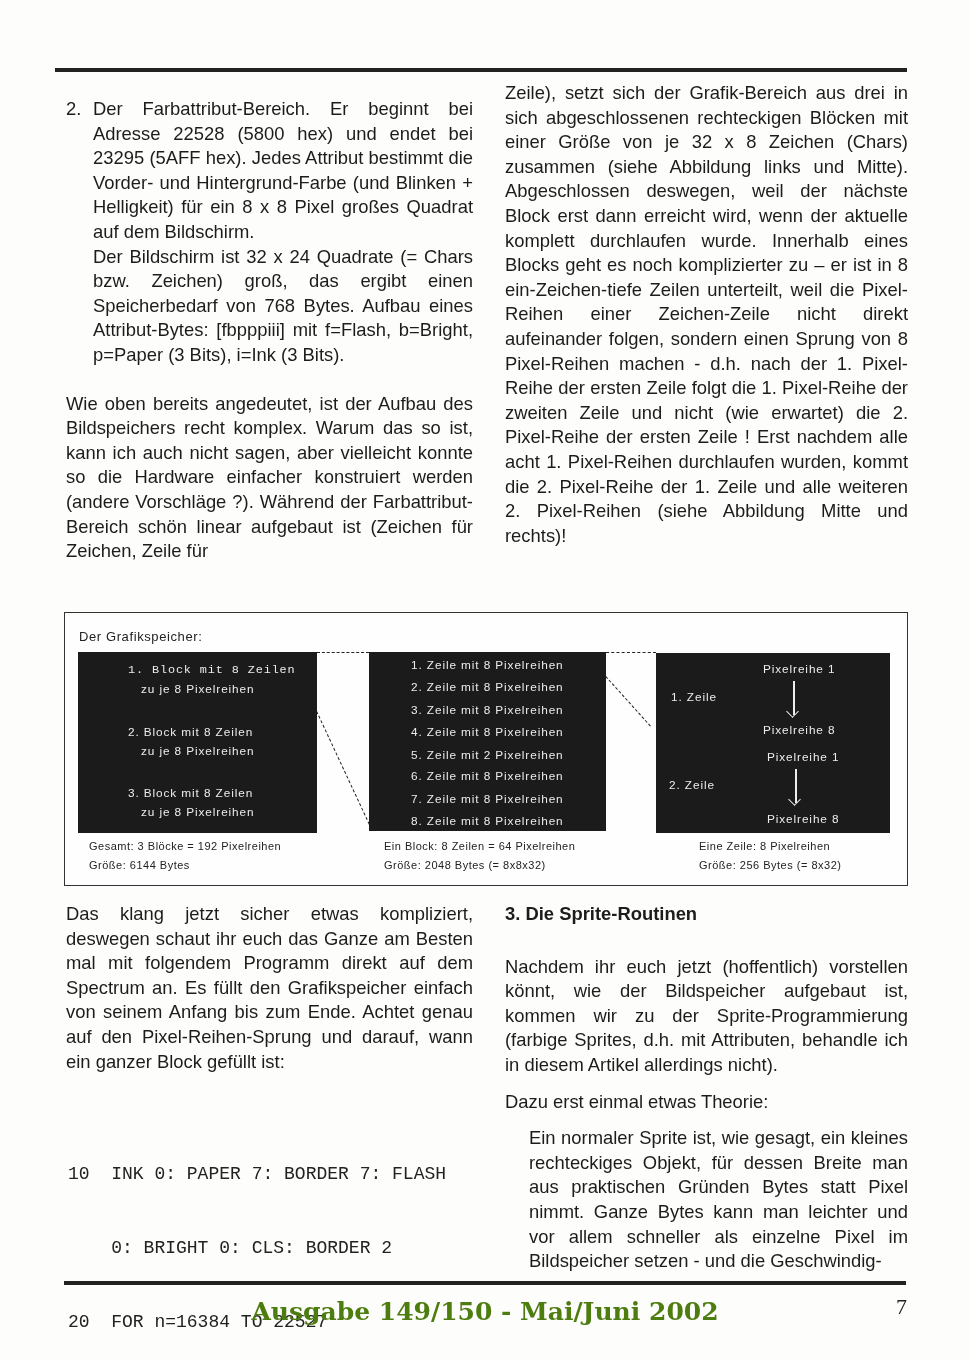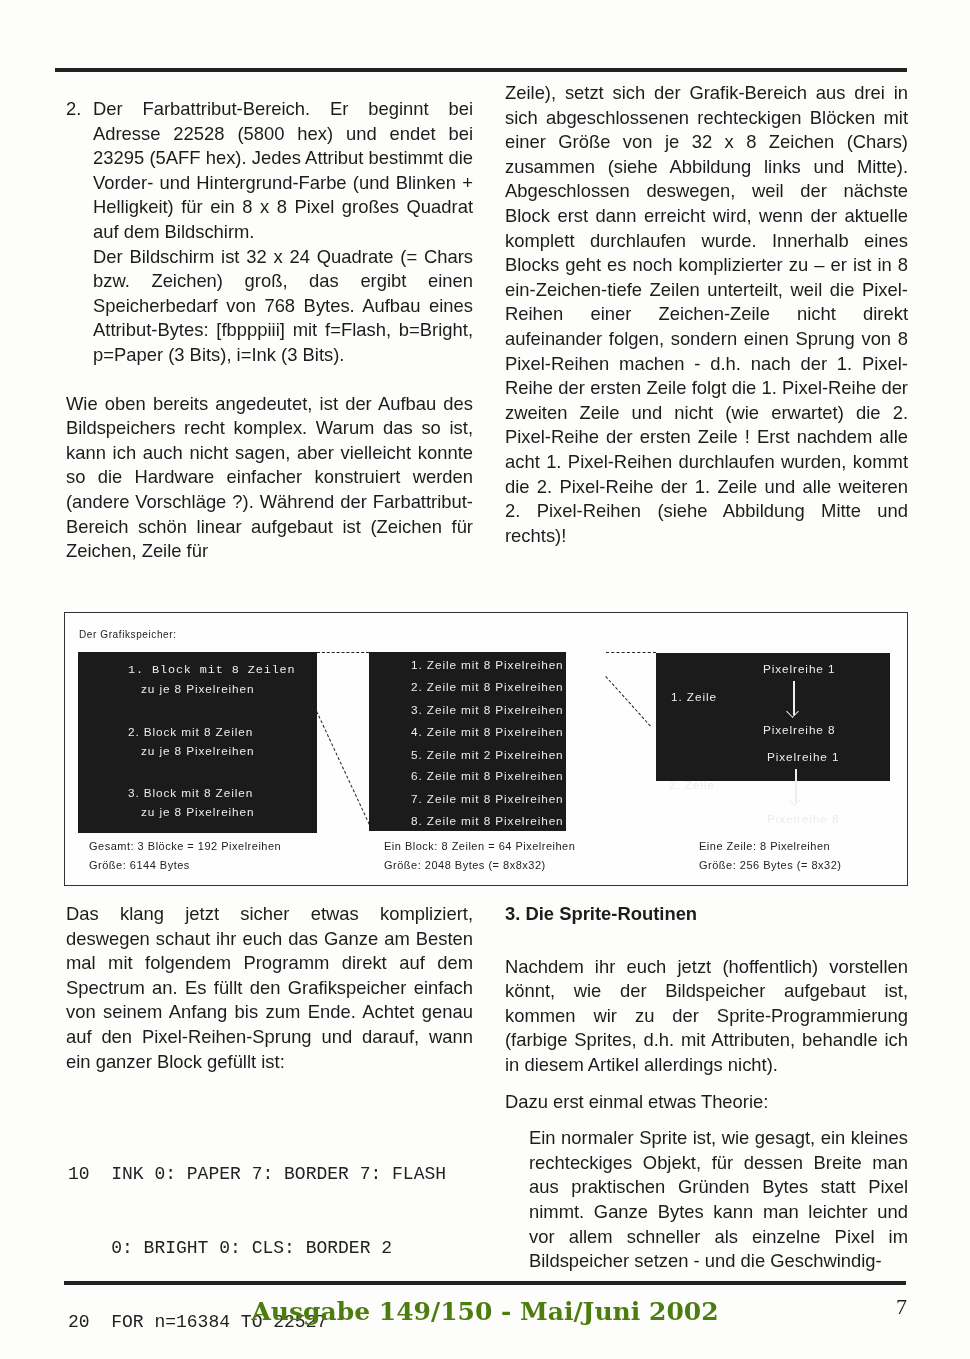--- a/index.html
+++ b/index.html
@@ -20,21 +20,21 @@
   .h3 { font-weight: bold; font-size: 18.4px; }
   .code {
     position: absolute; font-family: "Liberation Mono", monospace;
     font-size: 18px; line-height: 24.6px; color: #222; white-space: pre;
   }
   .frame {
     position: absolute; left: 64px; top: 612px; width: 842px; height: 272px;
     border: 1px solid #333; background: #fefefe;
   }
   .frame-title {
-    position: absolute; left: 14px; top: 16px; font-size: 10px; color: #222;
+    position: absolute; left: 14px; top: 16px; font-size: 13px; color: #222;
     letter-spacing: 0.6px;
   }
   .blk {
     position: absolute; background: #1b1b1b; color: #ececec;
     font-size: 11.8px; letter-spacing: 0.9px;
   }
   .blk .t { position: absolute; white-space: nowrap; }
   .cap {
     position: absolute; font-size: 11px; color: #222; letter-spacing: 0.5px;
     line-height: 19px; white-space: nowrap;
@@ -88,39 +88,39 @@
     <div class="t" style="left:63px; top:153px;"><span>zu je 8 Pixelreihen</span></div>
   </div>
   <div class="cap" style="left:24px; top:224px;">
     <div>Gesamt: 3 Blöcke = 192 Pixelreihen</div>
     <div>Größe: 6144 Bytes</div>
   </div>
 
   <div class="dash-h" style="left:252px; top:39px; width:52px;"></div>
   <div class="dash-d" style="left:252px; top:98px; width:130px; transform: rotate(65deg);"></div>
 
-  <div class="blk" style="left:304px; top:39px; width:197px; height:179px;">
+  <div class="blk" style="left:304px; top:39px; width:237px; height:179px;">
     <div class="t" style="left:42px; top:6px;">1. Zeile mit 8 Pixelreihen</div>
     <div class="t" style="left:42px; top:28px;">2. Zeile mit 8 Pixelreihen</div>
     <div class="t" style="left:42px; top:51px;">3. Zeile mit 8 Pixelreihen</div>
     <div class="t" style="left:42px; top:73px;">4. Zeile mit 8 Pixelreihen</div>
     <div class="t" style="left:42px; top:96px;">5. Zeile mit 2 Pixelreihen</div>
     <div class="t" style="left:42px; top:117px;">6. Zeile mit 8 Pixelreihen</div>
     <div class="t" style="left:42px; top:140px;">7. Zeile mit 8 Pixelreihen</div>
     <div class="t" style="left:42px; top:162px;">8. Zeile mit 8 Pixelreihen</div>
   </div>
   <div class="cap" style="left:319px; top:224px;">
     <div>Ein Block: 8 Zeilen = 64 Pixelreihen</div>
     <div>Größe: 2048 Bytes (= 8x8x32)</div>
   </div>
 
   <div class="dash-h" style="left:541px; top:39px; width:50px;"></div>
   <div class="dash-d" style="left:541px; top:63px; width:67px; transform: rotate(48deg);"></div>
 
-  <div class="blk" style="left:591px; top:40px; width:234px; height:128px;">
+  <div class="blk" style="left:591px; top:40px; width:234px; height:180px;">
     <div class="t" style="left:107px; top:9px;">Pixelreihe 1</div>
     <div class="t" style="left:15px; top:37px;">1. Zeile</div>
     <div class="arrow" style="left:137px; top:28px; height:34px;"></div>
     <div class="t" style="left:107px; top:70px;">Pixelreihe 8</div>
     <div class="t" style="left:111px; top:97px;">Pixelreihe 1</div>
     <div class="t" style="left:13px; top:125px;">2. Zeile</div>
     <div class="arrow" style="left:139px; top:116px; height:34px;"></div>
     <div class="t" style="left:111px; top:159px;">Pixelreihe 8</div>
   </div>
   <div class="cap" style="left:634px; top:224px;">

